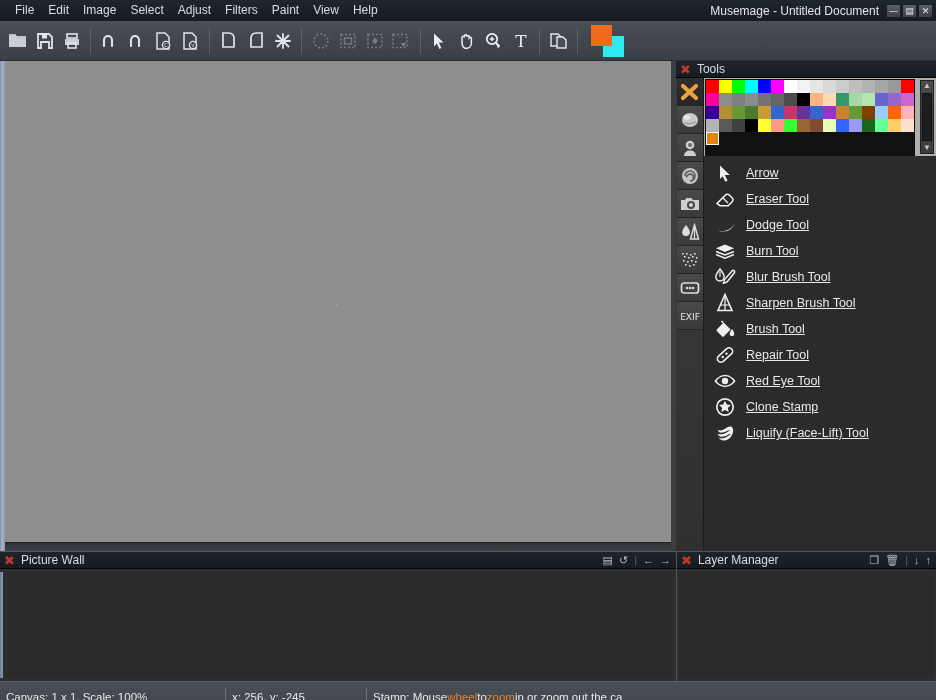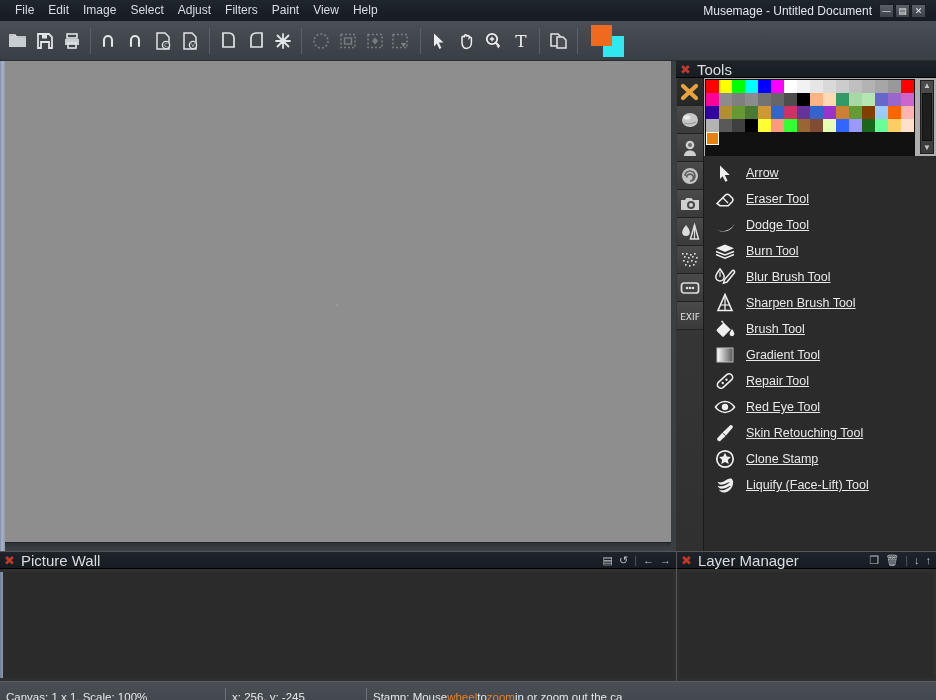--- a/index.html
+++ b/index.html
@@ -15,21 +15,21 @@
   .titlebar {
     position: absolute; left: 0; top: 0; width: 936px; height: 21px;
     background: linear-gradient(to bottom, #20262e 0%, #1a2028 50%, #161b22 100%);
     display: flex; align-items: center;
   }
   .menubar { display: flex; align-items: center; height: 21px; padding-left: 8px; flex: 1; border-radius: 6px; }
   .menu-item {
     color: #d8dde3; font-size: 12px; padding: 2px 7px; line-height: 15px;
     white-space: nowrap;
   }
-  .title-right { display: flex; align-items: center; height: 21px; padding-right: 10px; }
+  .title-right { display: flex; align-items: center; height: 21px; padding-right: 3px; }
   .win-title { color: #e2e7ec; font-size: 12px; margin-right: 6px; white-space: nowrap; }
   .win-btn {
     width: 15px; height: 14px; margin-left: 1px;
     background: linear-gradient(to bottom,#5a6068,#3c4148);
     border: 1px solid #1b1f24;
     color: #e8eaec; font-size: 9px; line-height: 12px; text-align: center;
     font-family: "DejaVu Sans", sans-serif;
   }
 
   
@@ -71,21 +71,21 @@
   .tools-panel {
     position: absolute; left: 676px; top: 61px; width: 260px; height: 490px;
     background: #2a2a2a;
   }
   .panel-title {
     height: 17px; width: 100%;
     background: linear-gradient(to bottom,#1f242a,#171c22);
     display:flex; align-items:center; padding-left: 4px;
     border-bottom: 1px solid #000;
   }
-  .panel-title .ttl { color:#d9dde2; font-size:15px; margin-left:6px; }
+  .panel-title .ttl { color:#d9dde2; font-size:12px; margin-left:6px; }
   .x-icon { color:#c0392b; font-size:13px; font-weight:bold; line-height:13px; font-family:"DejaVu Sans",sans-serif; }
   .panel-head-icons { margin-left:auto; display:flex; align-items:center; padding-right:5px; gap:6px; }
   .hi { color:#b9bec4; font-size:11px; line-height:11px; }
 
   .tools-body { position:absolute; left:0; top:17px; width:260px; height:473px; display:flex; }
   .side-rail {
     width: 28px; background: linear-gradient(to bottom,#3c3c3c,#303030);
     display:flex; flex-direction:column; align-items:center;
     border-right:1px solid #1b1b1b;
   }
@@ -551,61 +551,38 @@
                 <svg width="22" height="20" viewBox="0 0 22 20">
                   <path d="M3 10.2L9.6 3.6l7 7-6.6 6.6a1.4 1.4 0 0 1-2 0l-5-5a1.4 1.4 0 0 1 0-2z" fill="#efefef"></path>
                   <path d="M7.5 2l1.8 1.8" stroke="#efefef" stroke-width="1.6"></path>
                   <path d="M18 10c1.6 2.4 2.4 3.8 2.4 4.8a2.4 2.4 0 0 1-4.8 0c0-1 .8-2.4 2.4-4.8z" fill="#efefef"></path>
                 </svg>
               </span>
               <span class="tool-label">Brush Tool</span>
             </div>
             <div class="tool-row">
               <span class="tool-ico">
-                <svg width="20" height="18" viewBox="0 0 20 18">
-                  <defs>
-                    <linearGradient id="gr1" x1="0" y1="0" x2="1" y2="0">
-                      <stop offset="0" stop-color="#ffffff"></stop>
-                      <stop offset="1" stop-color="#555555"></stop>
-                    </linearGradient>
-                  </defs>
-                  <rect x="2" y="2" width="16" height="14" fill="url(#gr1)" stroke="#bdbdbd" stroke-width="1"></rect>
-                </svg>
-              </span>
-              <span class="tool-label">Gradient Tool</span>
-            </div>
-            <div class="tool-row">
-              <span class="tool-ico">
                 <svg width="22" height="20" viewBox="0 0 22 20">
                   <g transform="rotate(-42 11 10)">
                     <rect x="2" y="6.5" width="18" height="7" rx="3.5" fill="none" stroke="#efefef" stroke-width="1.6"></rect>
                     <circle cx="8" cy="10" r="1.2" fill="#efefef"></circle>
                     <circle cx="13" cy="10" r="1.2" fill="#efefef"></circle>
                   </g>
                 </svg>
               </span>
               <span class="tool-label">Repair Tool</span>
             </div>
             <div class="tool-row">
               <span class="tool-ico">
                 <svg width="22" height="16" viewBox="0 0 22 16">
                   <path d="M1.5 8S5 2.5 11 2.5 20.5 8 20.5 8 17 13.5 11 13.5 1.5 8 1.5 8z" fill="none" stroke="#efefef" stroke-width="1.6"></path>
                   <circle cx="11" cy="8" r="3.2" fill="#efefef"></circle>
                 </svg>
               </span>
               <span class="tool-label">Red Eye Tool</span>
-            </div>
-            <div class="tool-row">
-              <span class="tool-ico">
-                <svg width="22" height="20" viewBox="0 0 22 20">
-                  <path d="M17.6 2.2a1.9 1.9 0 0 1 .8 2.8L12 12.6 8.6 9.4 15.4 2.9a1.9 1.9 0 0 1 2.2-.7z" fill="#efefef"></path>
-                  <path d="M8.2 9.8l3.4 3.2L6 18.2c-1.6.8-3.6-1.4-2.6-3z" fill="#efefef"></path>
-                </svg>
-              </span>
-              <span class="tool-label">Skin Retouching Tool</span>
             </div>
             <div class="tool-row">
               <span class="tool-ico">
                 <svg width="20" height="20" viewBox="0 0 20 20">
                   <circle cx="10" cy="10" r="8.2" fill="none" stroke="#efefef" stroke-width="1.7"></circle>
                   <path d="M10 3.8l1.8 3.8 4.1.5-3 2.9.8 4.1L10 13l-3.7 2.1.8-4.1-3-2.9 4.1-.5z" fill="#efefef"></path>
                 </svg>
               </span>
               <span class="tool-label">Clone Stamp</span>
             </div>

